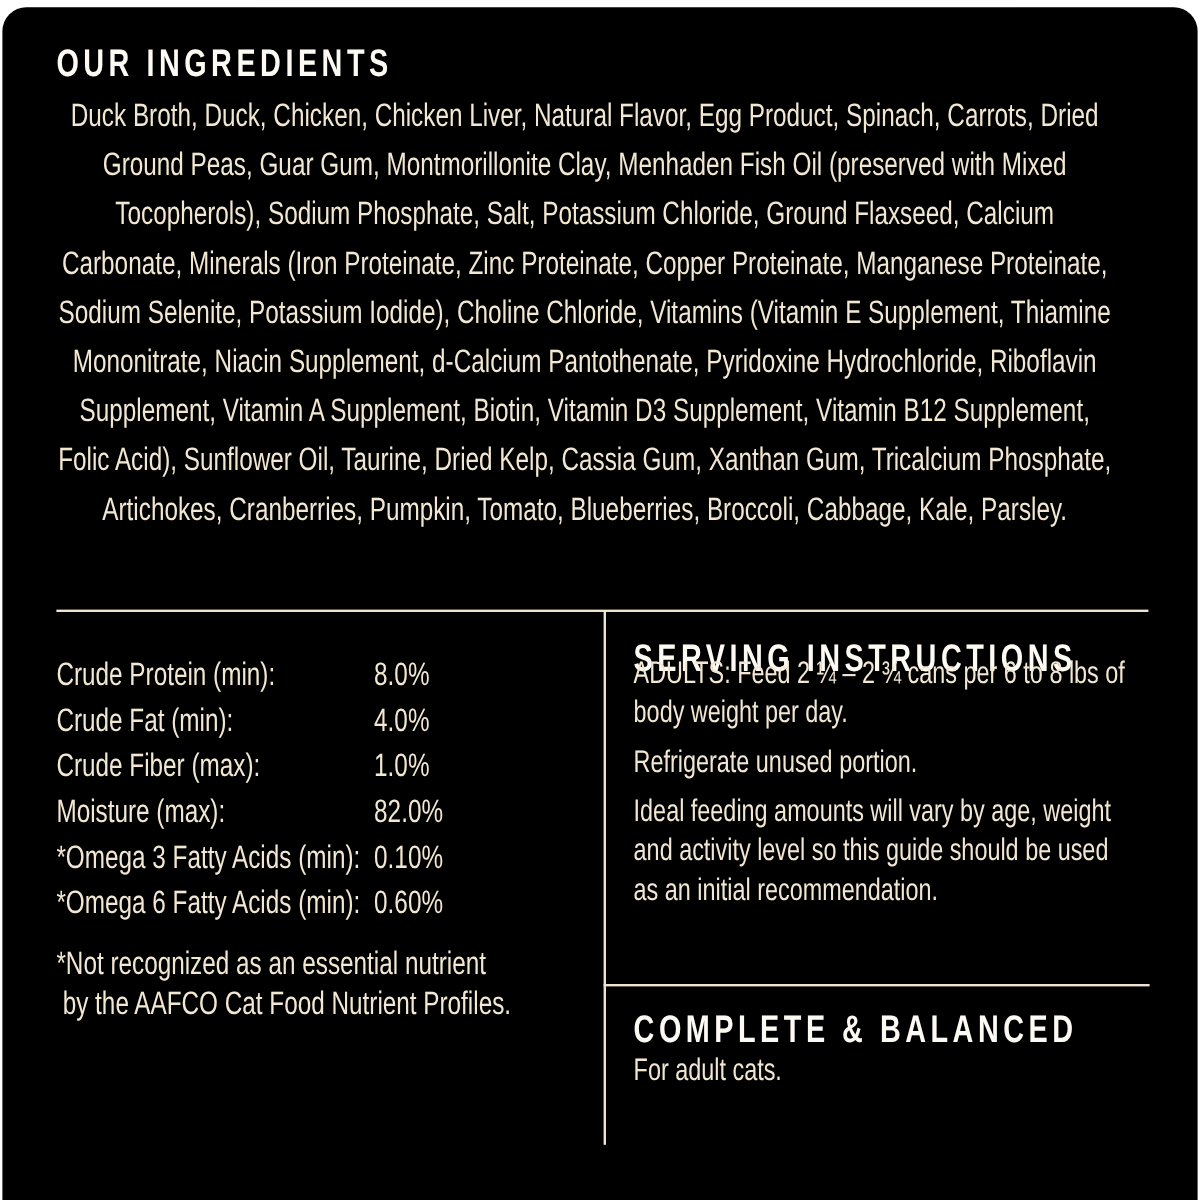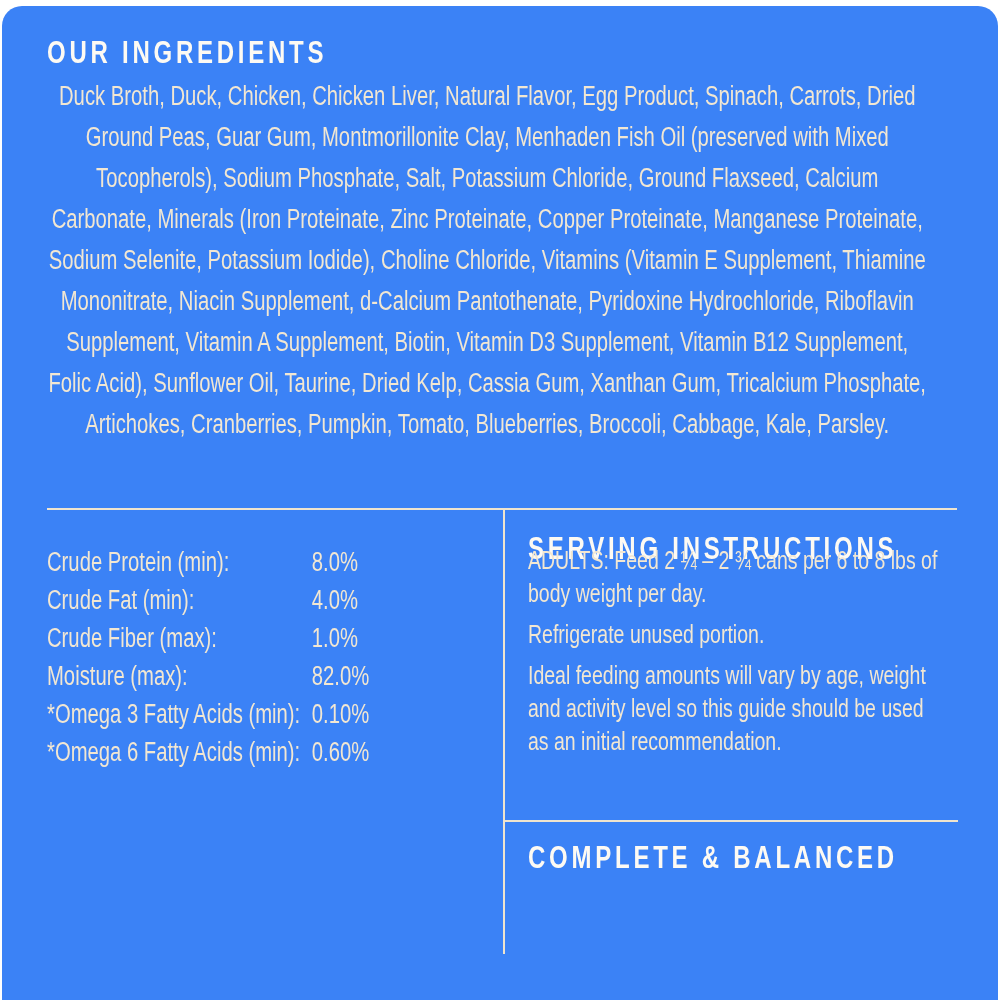--- a/index.html
+++ b/index.html
@@ -7,21 +7,21 @@
   body {
     background: #ffffff;
     font-family: "Liberation Sans", sans-serif;
     overflow: hidden;
     position: relative;
   }
   .label-panel {
     position: absolute;
     left: 2px; top: 6px;
     width: 996px; height: 994px;
-    background: #3b82f6;
+    background: #000000;
     border-radius: 20px 20px 0 0;
   }
   
   .cond {
     transform: scaleX(0.75);
     transform-origin: 0 0;
   }
   .section-heading {
     font-weight: bold;
     font-size: 32px;
@@ -107,31 +107,40 @@
         <span class="ga-label">*Omega 3 Fatty Acids (min):</span>
         <span class="ga-value">0.10%</span>
       </div>
       <div class="ga-row">
         <span class="ga-label">*Omega 6 Fatty Acids (min):</span>
         <span class="ga-value">0.60%</span>
       </div>
     </div>
   </div>
 
+  <div class="abs ga-footnote">
+    <div class="cond">
+      <div class="fn-line1">*Not recognized as an essential nutrient</div>
+      <div class="fn-line2">by the AAFCO Cat Food Nutrient Profiles.</div>
+    </div>
+  </div>
 
 
   <div class="abs si-heading">
     <div class="cond section-heading">SERVING INSTRUCTIONS</div>
   </div>
 
   <div class="abs si-paras">
     <div class="cond">
       <p>ADULTS: Feed 2 ¼ – 2 ¾ cans per 6 to 8 lbs of body weight per day.</p>
       <p>Refrigerate unused portion.</p>
       <p>Ideal feeding amounts will vary by age, weight and activity level so this guide should be used as an initial recommendation.</p>
     </div>
   </div>
 
   <div class="abs cb-heading">
     <div class="cond section-heading">COMPLETE &amp; BALANCED</div>
   </div>
+  <div class="abs cb-sub">
+    <div class="cond">For adult cats.</div>
+  </div>
 
 </div>
 
 </body></html>

